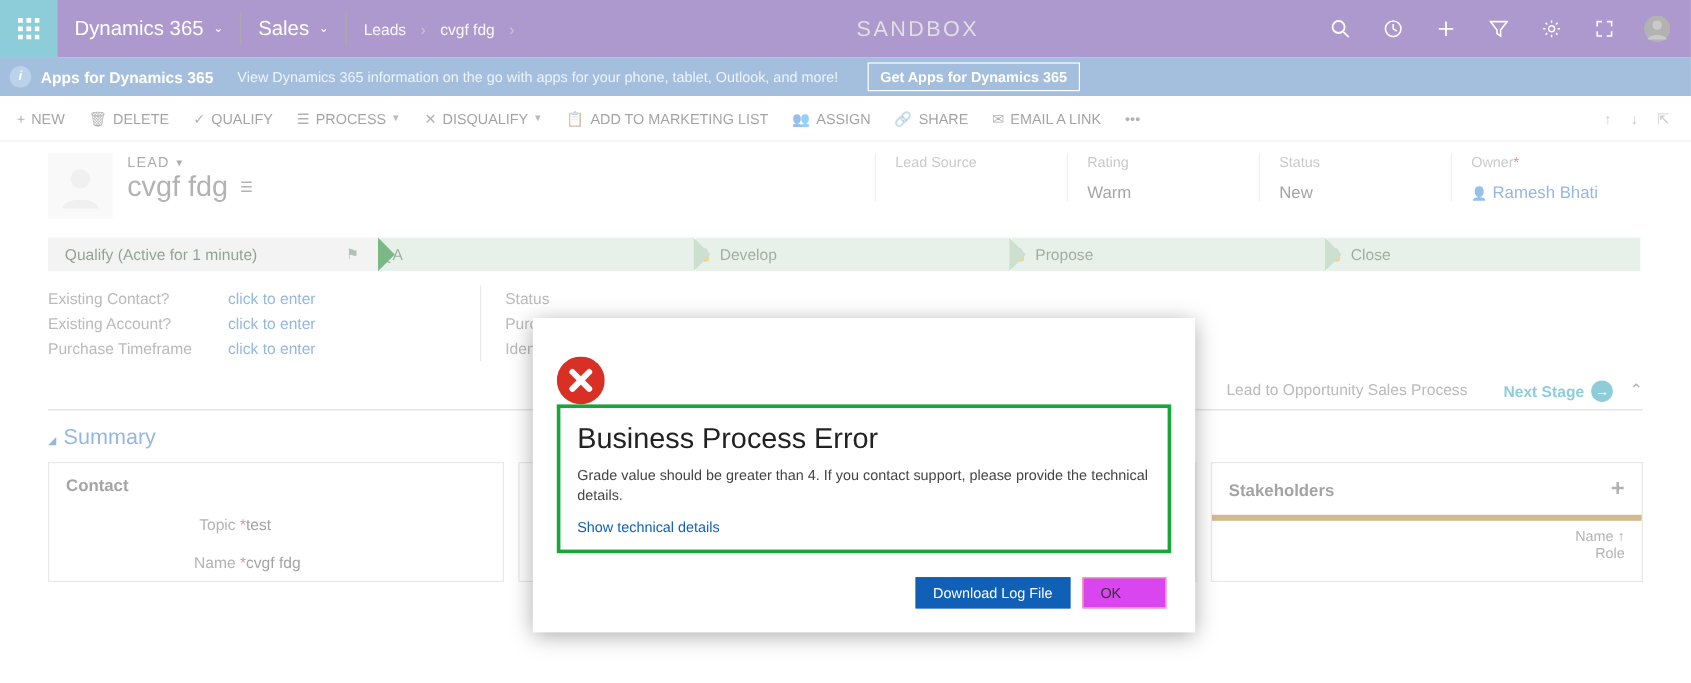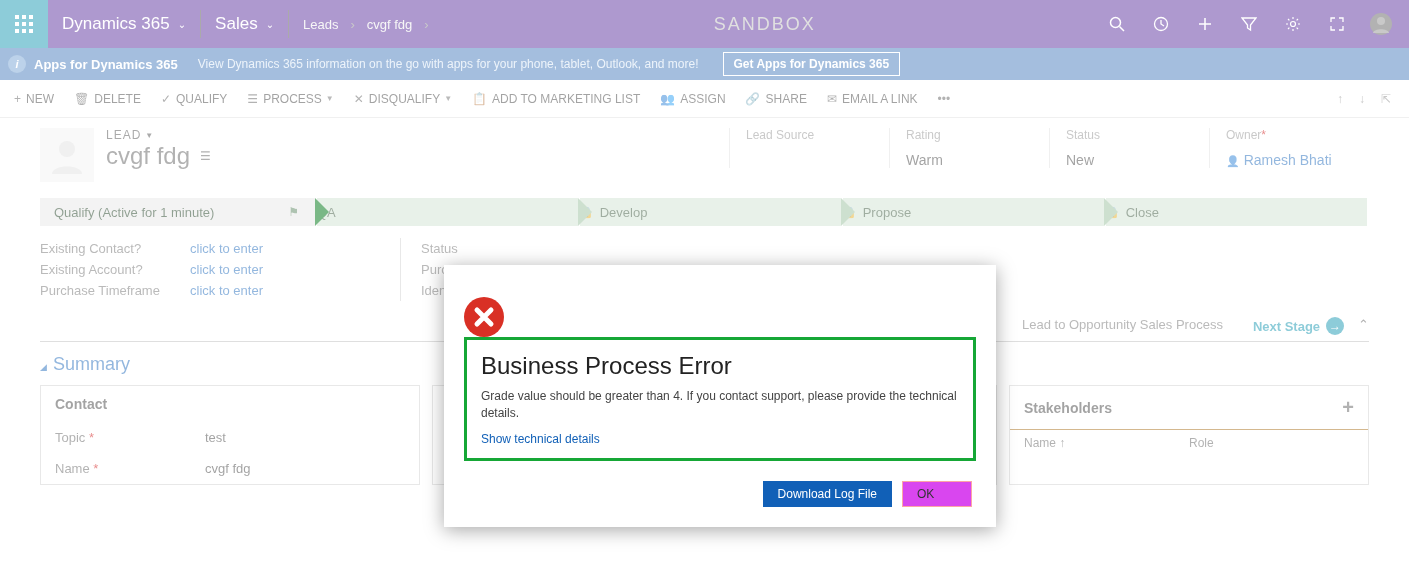--- a/index.html
+++ b/index.html
@@ -74,31 +74,31 @@
 .procfooter .next .dot { width:18px;height:18px;border-radius:50%;background:#048eaa;color:#fff;display:flex;align-items:center;justify-content:center;margin-left:6px;font-size:12px;}
 .procfooter .exp { margin-left:14px; color:#555; cursor:pointer;}
 
 .hr { height:1px; background:#b8b8b8; margin: 4px 40px 0 40px;}
 
 
 .summary-title { font-size:18px; color:#1160b7; margin: 12px 40px 10px 40px; }
 .summary-title::before { content:'◢'; transform: rotate(0); font-size:9px; margin-right:6px; color:#1160b7; display:inline-block;}
 
 .panels { display:flex; margin: 0 40px; gap: 12px;}
-.panel { border:1px solid #ccc; }
+.panel { border:1px solid #ccc;text-align:right; }
 .panel.left { flex: 0 0 380px; }
 .panel.mid { flex: 1; }
 .panel.right { flex: 0 0 360px; }
 .panel-head { padding: 10px 14px; font-size: 14px; color:#333; font-weight:600; border-bottom: 0; display:flex; align-items:center;}
 .panel-head .plus { margin-left:auto; font-size:20px; color:#555; cursor:pointer;}
 .panel .prow { display:flex; padding: 8px 14px; font-size:13px;}
 .panel .plbl { width: 150px; color:#555;}
 .panel .plbl .req{color:#c00;}
 .panel .pval { color:#333; }
-.panel .thead { display:flex; padding: 6px 14px; font-size:12px; color:#555; border-top:1px solid #a16207;}
+.panel .thead { display:flex; padding: 6px 14px; font-size:12px; color:#555; border-top:5px solid #a16207;flex-direction:column;}
 .panel .thead .c1 { flex:1;}
 
 
 .overlay { position:absolute; inset:0; background: rgba(255,255,255,0.55); }
 .modal { position:absolute; left: 444px; top: 265px; width: 552px; background:#fff; box-shadow: 0 3px 18px rgba(0,0,0,0.35); }
 .modal-body { display:flex; padding: 24px 20px 20px 20px; flex-direction: column; }
 .modal-body .erricon { width:40px; height:40px; flex:0 0 40px; margin-right: 18px; margin-top: 8px;}
 .modal-body .content { flex:1; border: 3px solid #16a736; padding: 12px 14px; }
 .modal-body h2 { font-size: 24px; font-weight: 300; color:#222; margin-bottom: 8px;}
 .modal-body .msg { font-size: 12px; color: #444; line-height: 1.4; margin-bottom: 10px;}

